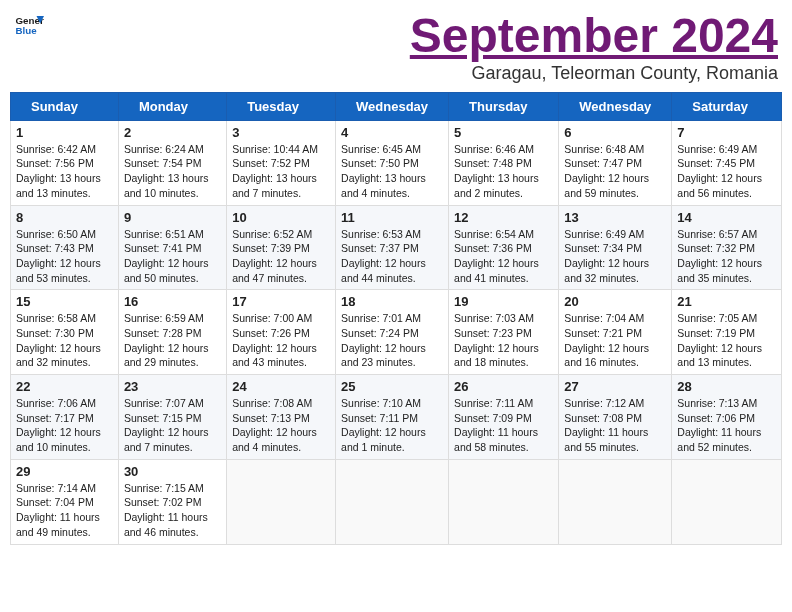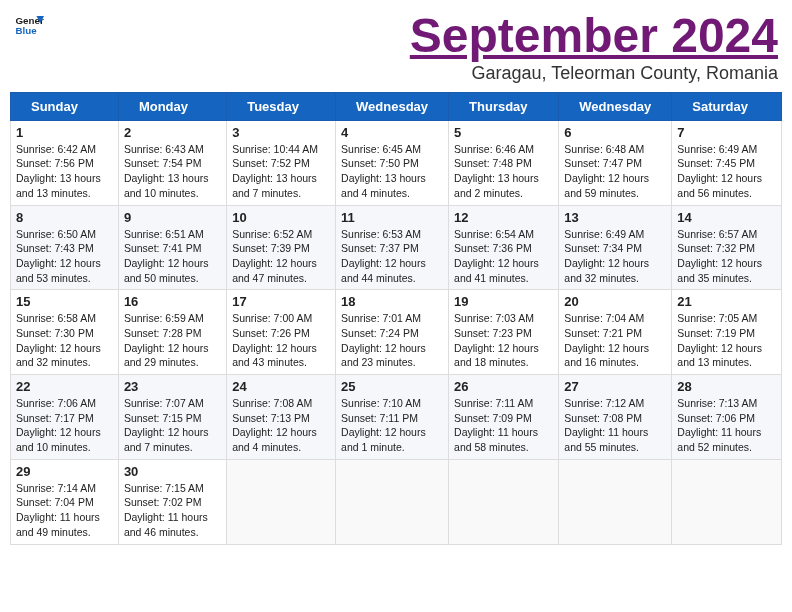--- a/index.html
+++ b/index.html
@@ -110,21 +110,21 @@
     </tr>
   </thead>
   <tbody id="calendar-body">
   <tr>
         <td>
           <span class="day-num">1</span>
           <div class="cell-content"><span>Sunrise: 6:42 AM</span><br><span>Sunset: 7:56 PM</span><br><span>Daylight: 13 hours and 13 minutes.</span></div>
         </td>
         <td>
           <span class="day-num">2</span>
-          <div class="cell-content"><span>Sunrise: 6:43 AM</span><br><span>Sunset: 7:54 PM</span><br><span>Daylight: 13 hours and 10 minutes.</span></div>
+          <div class="cell-content"><span>Sunrise: 6:24 AM</span><br><span>Sunset: 7:54 PM</span><br><span>Daylight: 13 hours and 10 minutes.</span></div>
         </td>
         <td>
           <span class="day-num">3</span>
           <div class="cell-content"><span>Sunrise: 10:44 AM</span><br><span>Sunset: 7:52 PM</span><br><span>Daylight: 13 hours and 7 minutes.</span></div>
         </td>
         <td>
           <span class="day-num">4</span>
           <div class="cell-content"><span>Sunrise: 6:45 AM</span><br><span>Sunset: 7:50 PM</span><br><span>Daylight: 13 hours and 4 minutes.</span></div>
         </td>
         <td>

